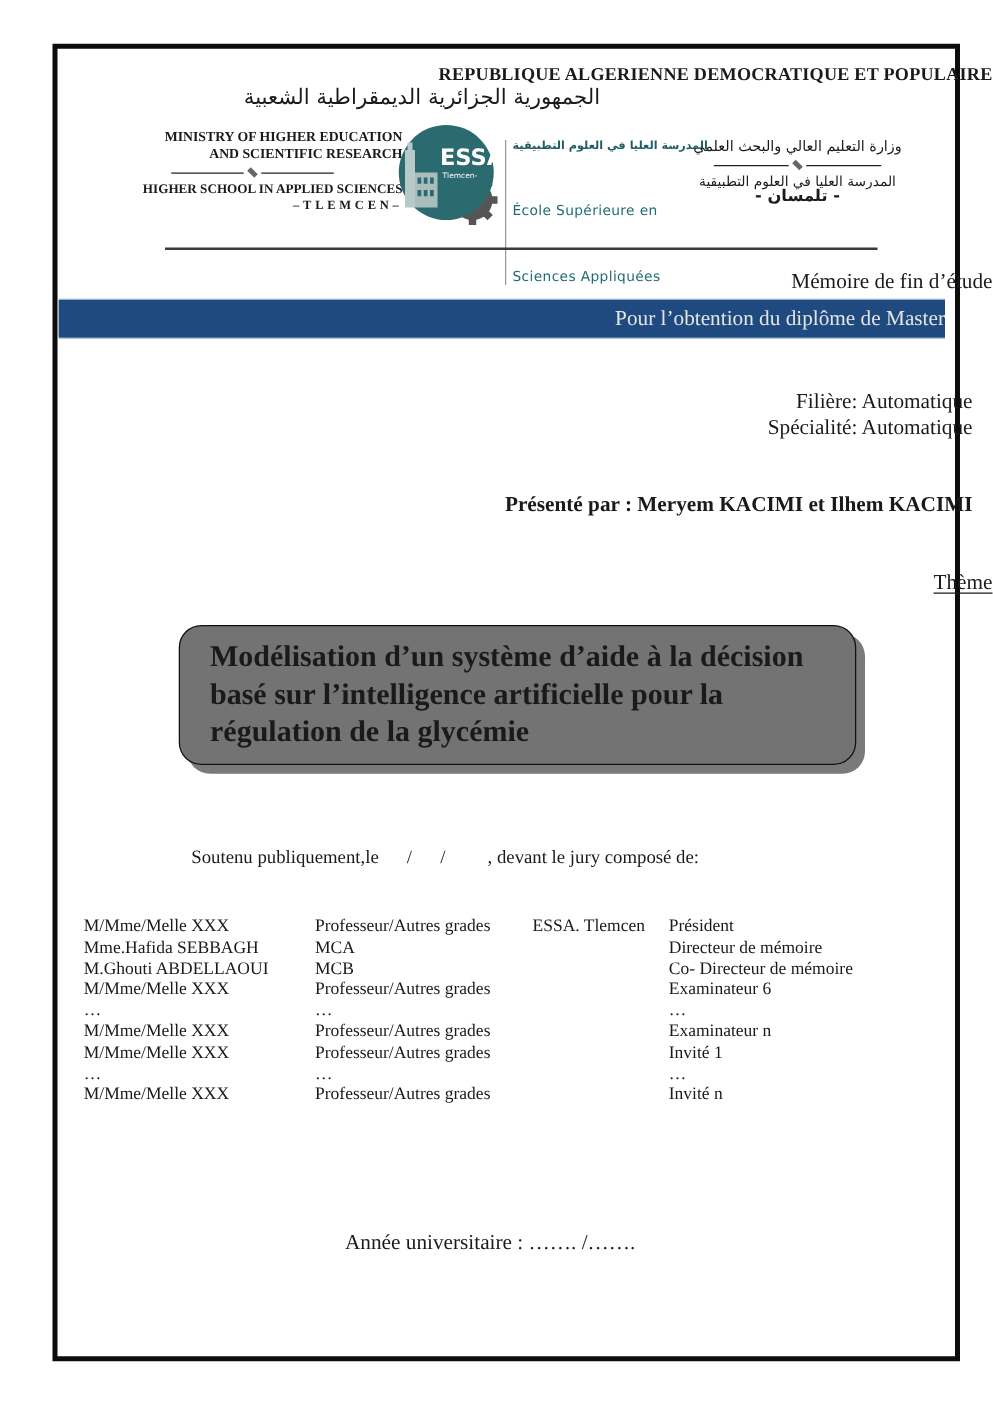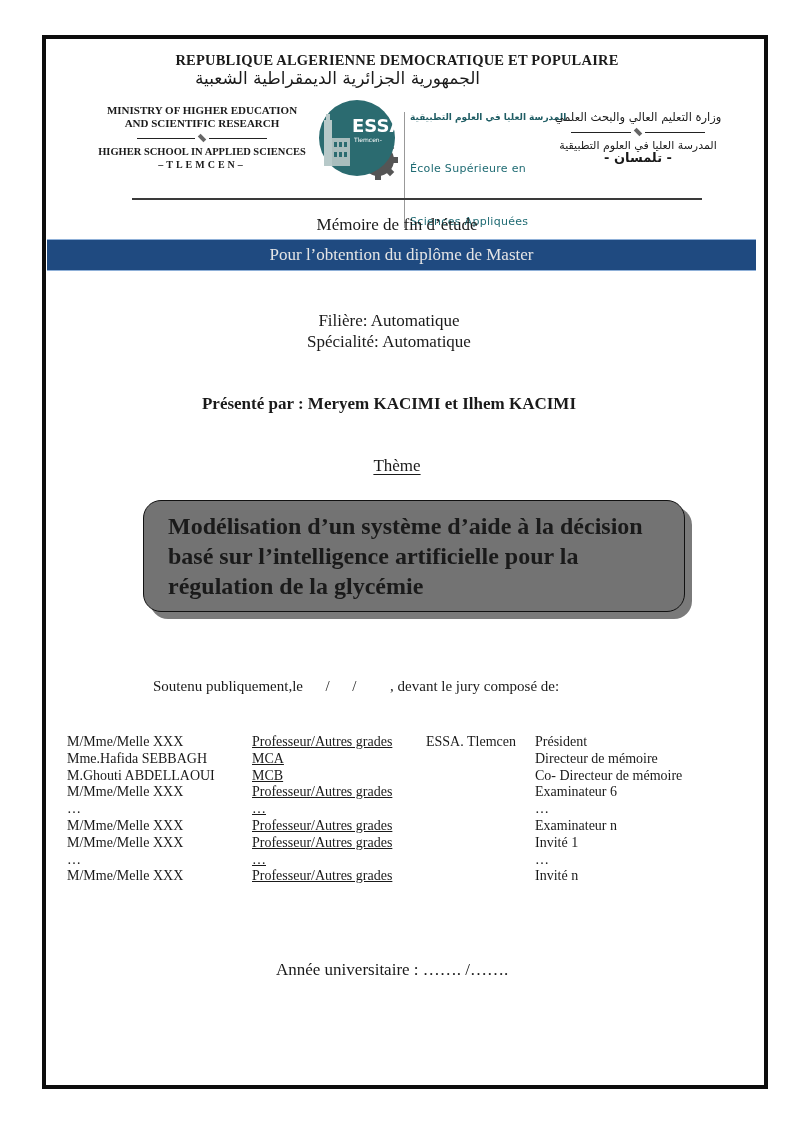--- a/index.html
+++ b/index.html
@@ -1,21 +1,21 @@
 <!DOCTYPE html>
 <html><head>
   <meta charset="utf-8">
   <style>
     html, body { margin: 0; padding: 0; background: #ffffff; }
     body { width: 794px; height: 1123px; position: relative; overflow: hidden;
            font-family: "Liberation Serif", "DejaVu Serif", serif; color: #1a1a1a; }
     .frame { position: absolute; left: 42px; top: 35px; width: 718px; height: 1046px;
              border: 4px solid #0d0d0d; box-sizing: content-box; }
     .abs { position: absolute; }
-    .center { text-align: center; }
+    .center { text-align: right; }
     .rep-fr { left: 0; right: 0; top: 52px; font-size: 14.5px; font-weight: bold; letter-spacing: 0.2px; }
     .rep-ar { left: 195px; top: 68px; font-size: 17px; font-family: "DejaVu Sans", sans-serif; direction: rtl; }
     .min-block { left: 82px; top: 104px; width: 240px; font-size: 11px; font-weight: bold; line-height: 13px; }
     .orn { display: flex; align-items: center; justify-content: center; margin: 4px 0 3px; }
     .orn .ln { height: 1px; background: #222; width: 58px; }
     .orn .dm { width: 8px; height: 8px; background: #666; transform: rotate(45deg) scaleY(0.5); margin: 0 3px; }
     .school { font-size: 10.5px; }
     .city { font-size: 10px; letter-spacing: 3px; font-weight: bold; }
     .logo { left: 316px; top: 98px; width: 84px; height: 82px; }
     .logo-text { left: 404px; top: 112px; border-left: 1.5px solid #999; padding-left: 5px; }
@@ -35,23 +35,23 @@
     .theme-lbl span { text-decoration: underline; text-underline-offset: 3px; }
     .theme-shadow { left: 150px; top: 507px; width: 542px; height: 112px; background: #7a7a7a; border-radius: 18px; }
     .theme-box { left: 143px; top: 500px; width: 542px; height: 112px; background: #737373; border: 1.5px solid #111;
                  border-radius: 18px; box-sizing: border-box; padding: 10px 0 0 24px; }
     .theme-text { font-size: 24px; font-weight: bold; line-height: 30px; color: #1a1a1a; }
     .soutenu { left: 153px; top: 678px; font-size: 15px; white-space: pre; }
     .jury { left: 67px; top: 734px; font-size: 14px; line-height: 16.8px; }
     .jury table { border-collapse: collapse; }
     .jury td { padding: 0; vertical-align: top; white-space: nowrap; margin-left: 39px; }
     .jury td.c1 { width: 185px; }
-    .jury td.c2 { width: 174px; text-decoration: underline; }
+    .jury td.c2 { width: 174px; }
     .jury td.c3 { width: 109px; }
-    .annee { left: 276px; top: 960px; font-size: 17px; }
+    .annee { left: 276px; top: 984px; font-size: 17px; }
   </style>
 </head>
 <body>
 
 <div class="frame"></div>
 
 <div class="abs center rep-fr">REPUBLIQUE ALGERIENNE DEMOCRATIQUE ET POPULAIRE</div>
 <div class="abs rep-ar">الجمهورية الجزائرية الديمقراطية الشعبية</div>
 
 <div class="abs center min-block">

